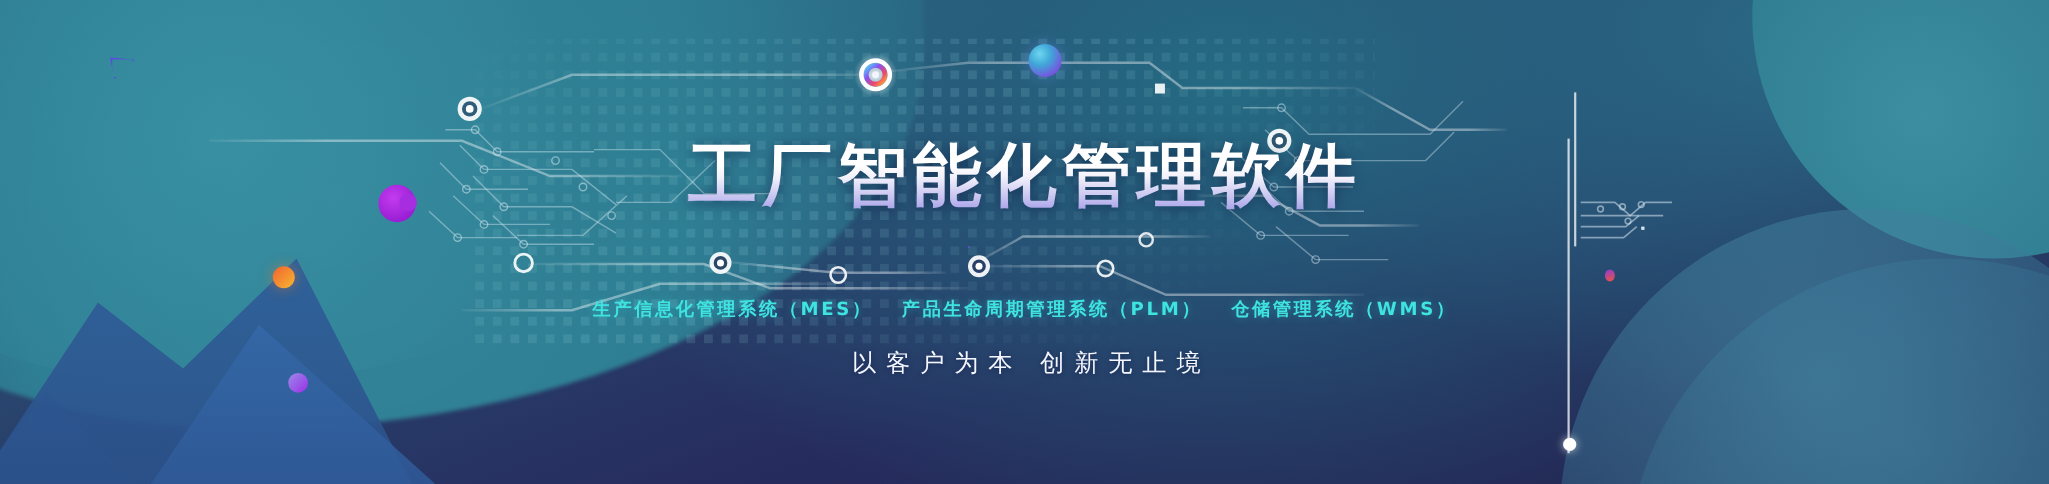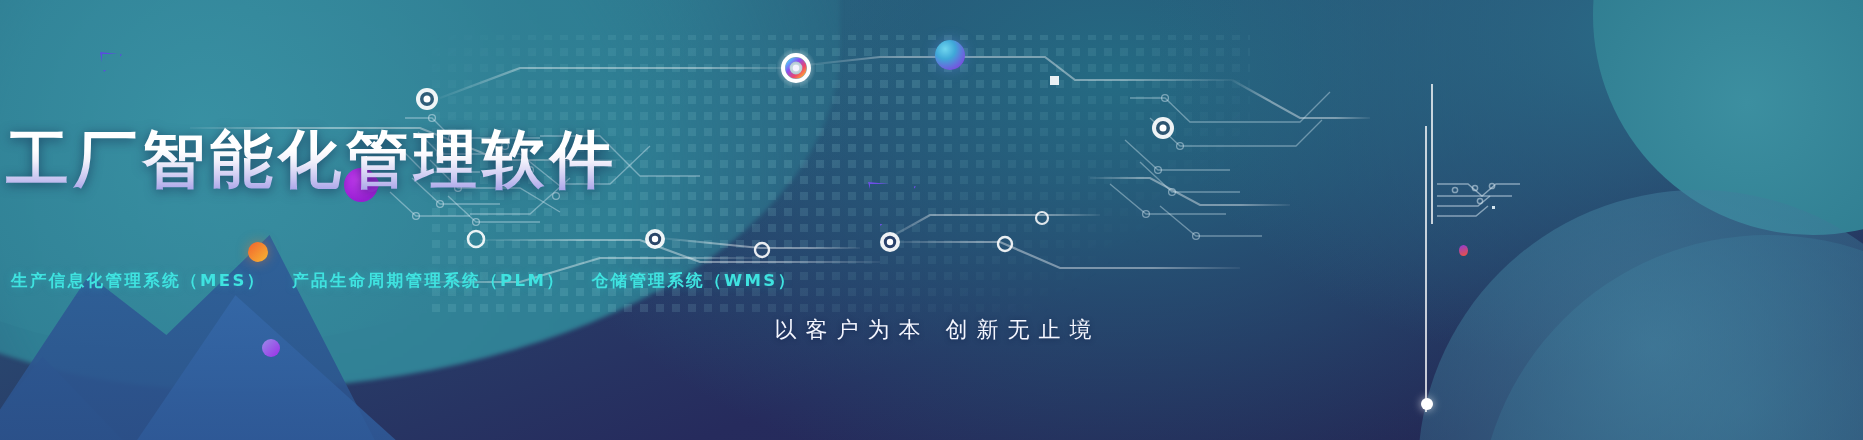--- a/index.html
+++ b/index.html
@@ -103,39 +103,39 @@
 
   .vline{ position:absolute; background:rgba(255,255,255,.75); width:1.6px; pointer-events:none; }
   .vline-1{ right:430px; top:84px; height:140px; }
   .vline-2{ right:436px; top:126px; height:286px; }
 
   
   .circuit{ position:absolute; inset:0; pointer-events:none; }
 
   
   .title-wrap{
-    position:absolute; left:0; right:0; top:124px; text-align:left;
+    position:absolute; left:0; right:0; top:124px; text-align:center;
   }
   .title{
     display:inline-block;
     font-family:"DejaVu Sans","Liberation Sans", sans-serif;
     font-size:63px;
     font-weight:700;
     letter-spacing:5px;
     line-height:1;
     background:linear-gradient(180deg,#ffffff 0%, #ffffff 34%, #f2f1fb 48%, #c7c3f0 72%, #9e98e6 92%, #8f88e2 100%);
     -webkit-background-clip:text; background-clip:text;
     color:transparent; -webkit-text-fill-color:transparent;
     filter:drop-shadow(0 2px 6px rgba(10,20,60,.55));
     padding:4px 6px 10px 6px;
   }
 
   
   .sub-wrap{
-    position:absolute; left:0; right:0; top:270px; text-align:left;
+    position:absolute; left:0; right:0; top:270px; text-align:center;
     white-space:nowrap;
   }
   .sub-item{
     display:inline-block;
     font-family:"DejaVu Sans","Liberation Sans", sans-serif;
     font-size:16.5px;
     font-weight:700;
     letter-spacing:2.4px;
     color:#3fe3e0;
     text-shadow:0 0 8px rgba(40,210,210,.35);

